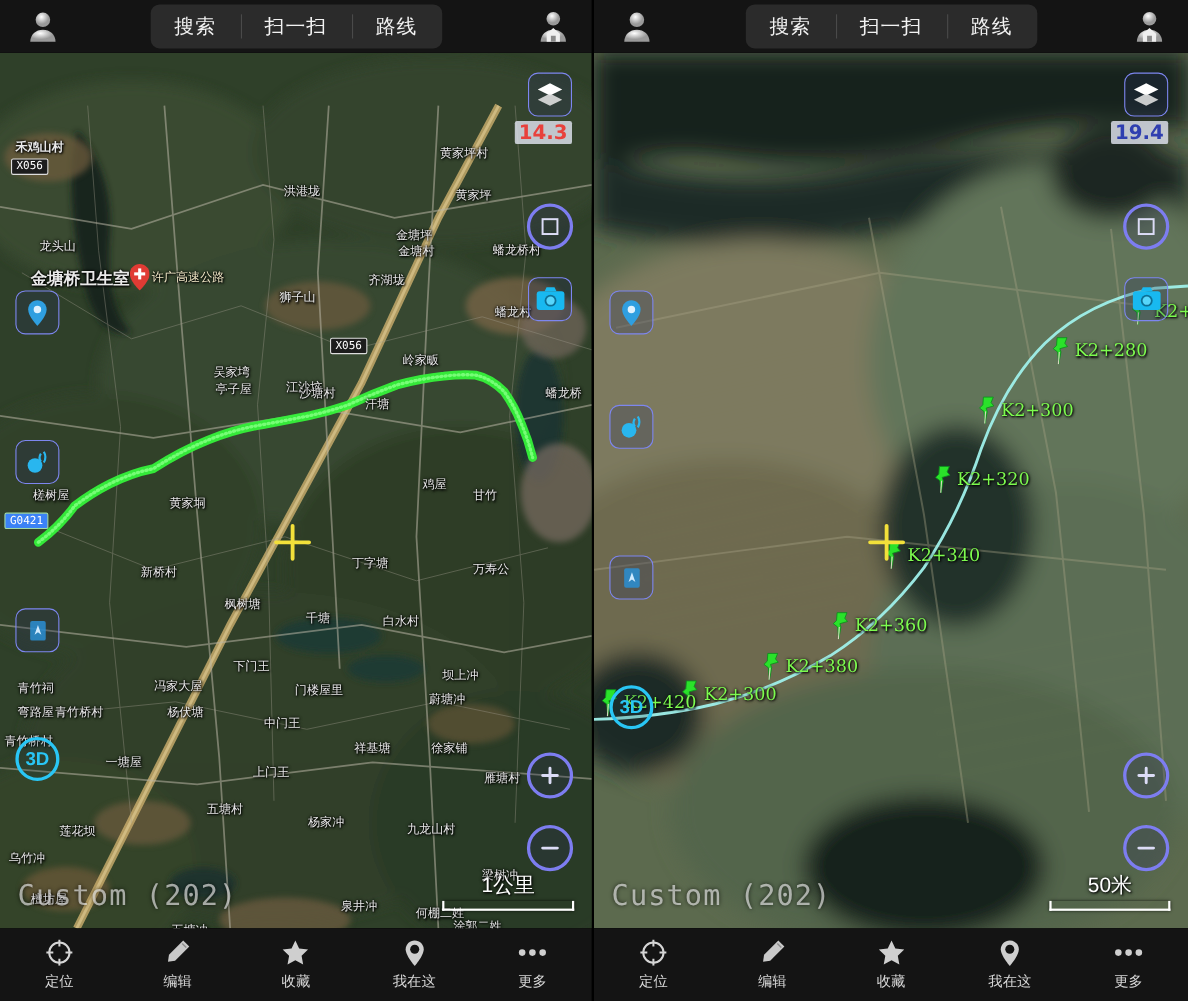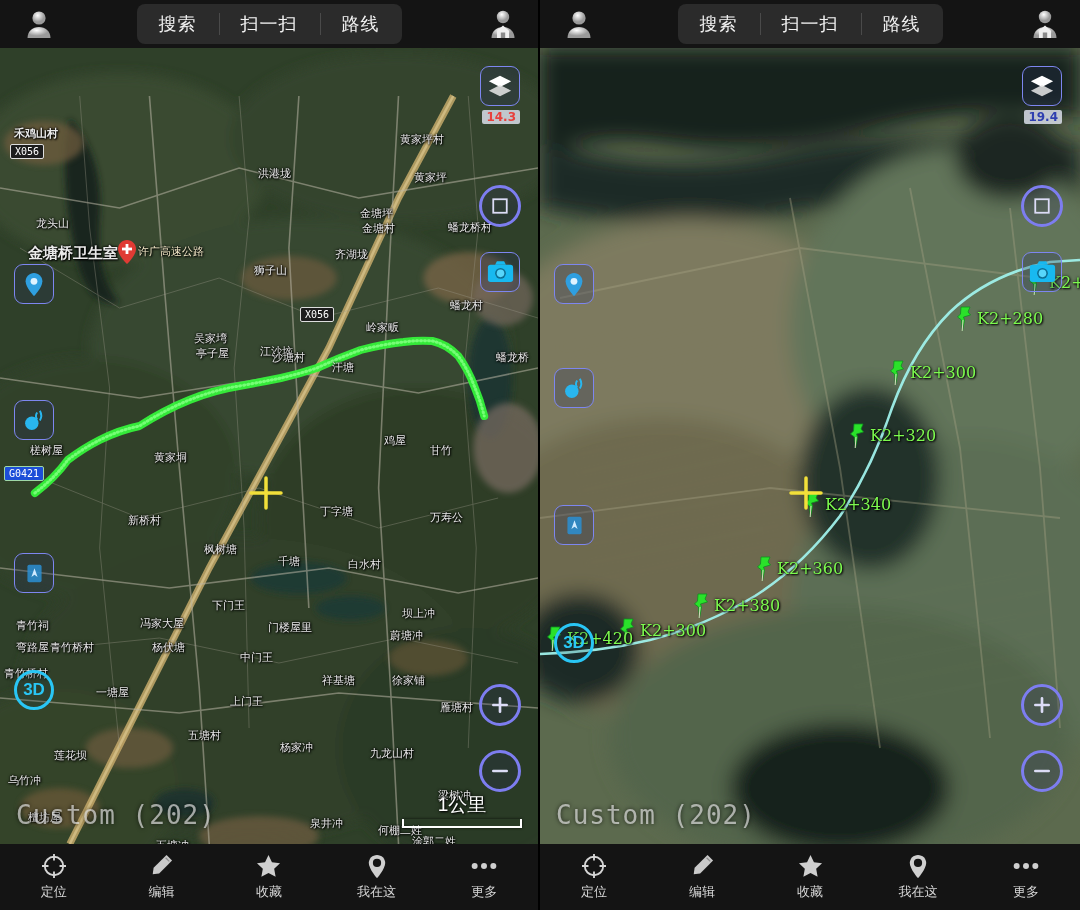--- a/index.html
+++ b/index.html
@@ -33,37 +33,37 @@
   
   .mlabel { position:absolute; color:#e9e9e9; font-size:11px; white-space:nowrap;
     text-shadow:0 0 3px #000,0 0 2px #000,1px 1px 2px #000;
     pointer-events:none; font-family:"DejaVu Sans",sans-serif; }
   .mlabel.big { font-size:15px; font-weight:bold; }
   .mlabel.rd { color:#f3e9c8; }
 
   .shield { position:absolute; font-size:10px; color:#fff; padding:1px 4px;
     border:1px solid #ddd; background:#1d1d1d; border-radius:2px;
     font-family:"DejaVu Sans Mono",monospace; }
-  .shield.green { background:#1d4ed8; border-color:#9fd8a6; }
+  .shield.green { background:#3b82f6; border-color:#9fd8a6; }
 
   
   .poi { position:absolute; width:18px; height:24px; }
 
   
   .crosshair { position:absolute; width:34px; height:34px; }
 
   
   .mbtn { position:absolute; display:flex; align-items:center;
     justify-content:center; cursor:pointer; }
   .mbtn.sq { width:40px; height:40px; border:1.5px solid #7d86f0; border-radius:9px;
     background:rgba(40,48,90,0.28); }
   .mbtn.circ { width:42px; height:42px; border-radius:50%;
     border:3px solid #7d7df0; background:rgba(40,40,90,0.22); }
 
-  .zoomtag { position:absolute; font-size:12px; font-weight:bold;
+  .zoomtag { position:absolute; font-size:18px; font-weight:bold;
     padding:0px 4px; border-radius:2px; font-family:"DejaVu Sans",sans-serif;
     background:rgba(225,228,240,0.82); }
 
   .btn3d { position:absolute; width:40px; height:40px; border-radius:50%;
     border:3px solid #29c6f5; display:flex; align-items:center;
     justify-content:center; color:#29c6f5; font-size:17px; font-weight:bold;
     background:rgba(20,60,80,0.18); cursor:pointer; }
 
   
   .watermark { position:absolute; left:16px; bottom:14px; font-size:26px;
@@ -219,21 +219,21 @@
           <div class="mlabel" style="left: 14px; top: 78px; font-weight: bold;">禾鸡山村</div>
           <div class="mlabel" style="left: 36px; top: 168px;">龙头山</div>
           <div class="mlabel" style="left: 360px; top: 158px;">金塘坪</div>
           <div class="mlabel" style="left: 362px; top: 173px;">金塘村</div>
           <div class="mlabel" style="left: 400px; top: 84px;">黄家坪村</div>
           <div class="mlabel" style="left: 258px; top: 118px;">洪港垅</div>
           <div class="mlabel" style="left: 382px; top: 122px; margin-left: 32px;">黄家坪</div>
           <div class="mlabel" style="left: 448px; top: 172px;">蟠龙桥村</div>
           <div class="mlabel" style="left: 335px; top: 199px;">齐湖垅</div>
           <div class="mlabel" style="left: 254px; top: 215px;">狮子山</div>
-          <div class="mlabel" style="left: 450px; top: 228px; margin-top: 22px;">蟠龙村</div>
+          <div class="mlabel" style="left: 450px; top: 228px;">蟠龙村</div>
           <div class="mlabel rd" style="left: 138px; top: 196px;">许广高速公路</div>
           <div class="mlabel" style="left: 366px; top: 272px;">岭家畈</div>
           <div class="mlabel" style="left: 194px; top: 283px;">吴家塆</div>
           <div class="mlabel" style="left: 332px; top: 312px;">汗塘</div>
           <div class="mlabel" style="left: 196px; top: 298px;">亭子屋</div>
           <div class="mlabel" style="left: 260px; top: 296px;">江沙垴</div>
           <div class="mlabel" style="left: 272px; top: 302px;">沙塘村</div>
           <div class="mlabel" style="left: 496px; top: 302px;">蟠龙桥</div>
           <div class="mlabel" style="left: 30px; top: 395px;">槎树屋</div>
           <div class="mlabel" style="left: 154px; top: 402px;">黄家垌</div>
@@ -628,20 +628,24 @@
       </div>
       <div class="mbtn sq" style="left:14px; top:457px;">
         <svg viewBox="0 0 26 26" width="23" height="23">
           <rect x="5" y="3" width="16" height="20" rx="2" fill="#2a8fd4" opacity=".85"></rect>
           <path d="M13 7 L16.5 17 L13 14.5 L9.5 17 Z" fill="#cfeaff"></path>
         </svg>
       </div>
       <div class="btn3d" style="left:14px; top:575px;">3D</div>
 
       <div class="watermark">Custom (202)</div>
+      <div class="scalebar">
+        <div class="txt">50米</div>
+        <div class="bar"></div>
+      </div>
     </div>
 
     <div class="bottomnav" id="navRight">
         <div class="nav-item">
           <span class="ico">
             <svg viewBox="0 0 26 26" width="24" height="24">
               <circle cx="13" cy="13" r="10" fill="none" stroke="#d5d5d5" stroke-width="2"></circle>
               <path d="M13 0v7M13 19v7M0 13h7M19 13h7" stroke="#d5d5d5" stroke-width="2"></path>
             </svg>
           </span>

